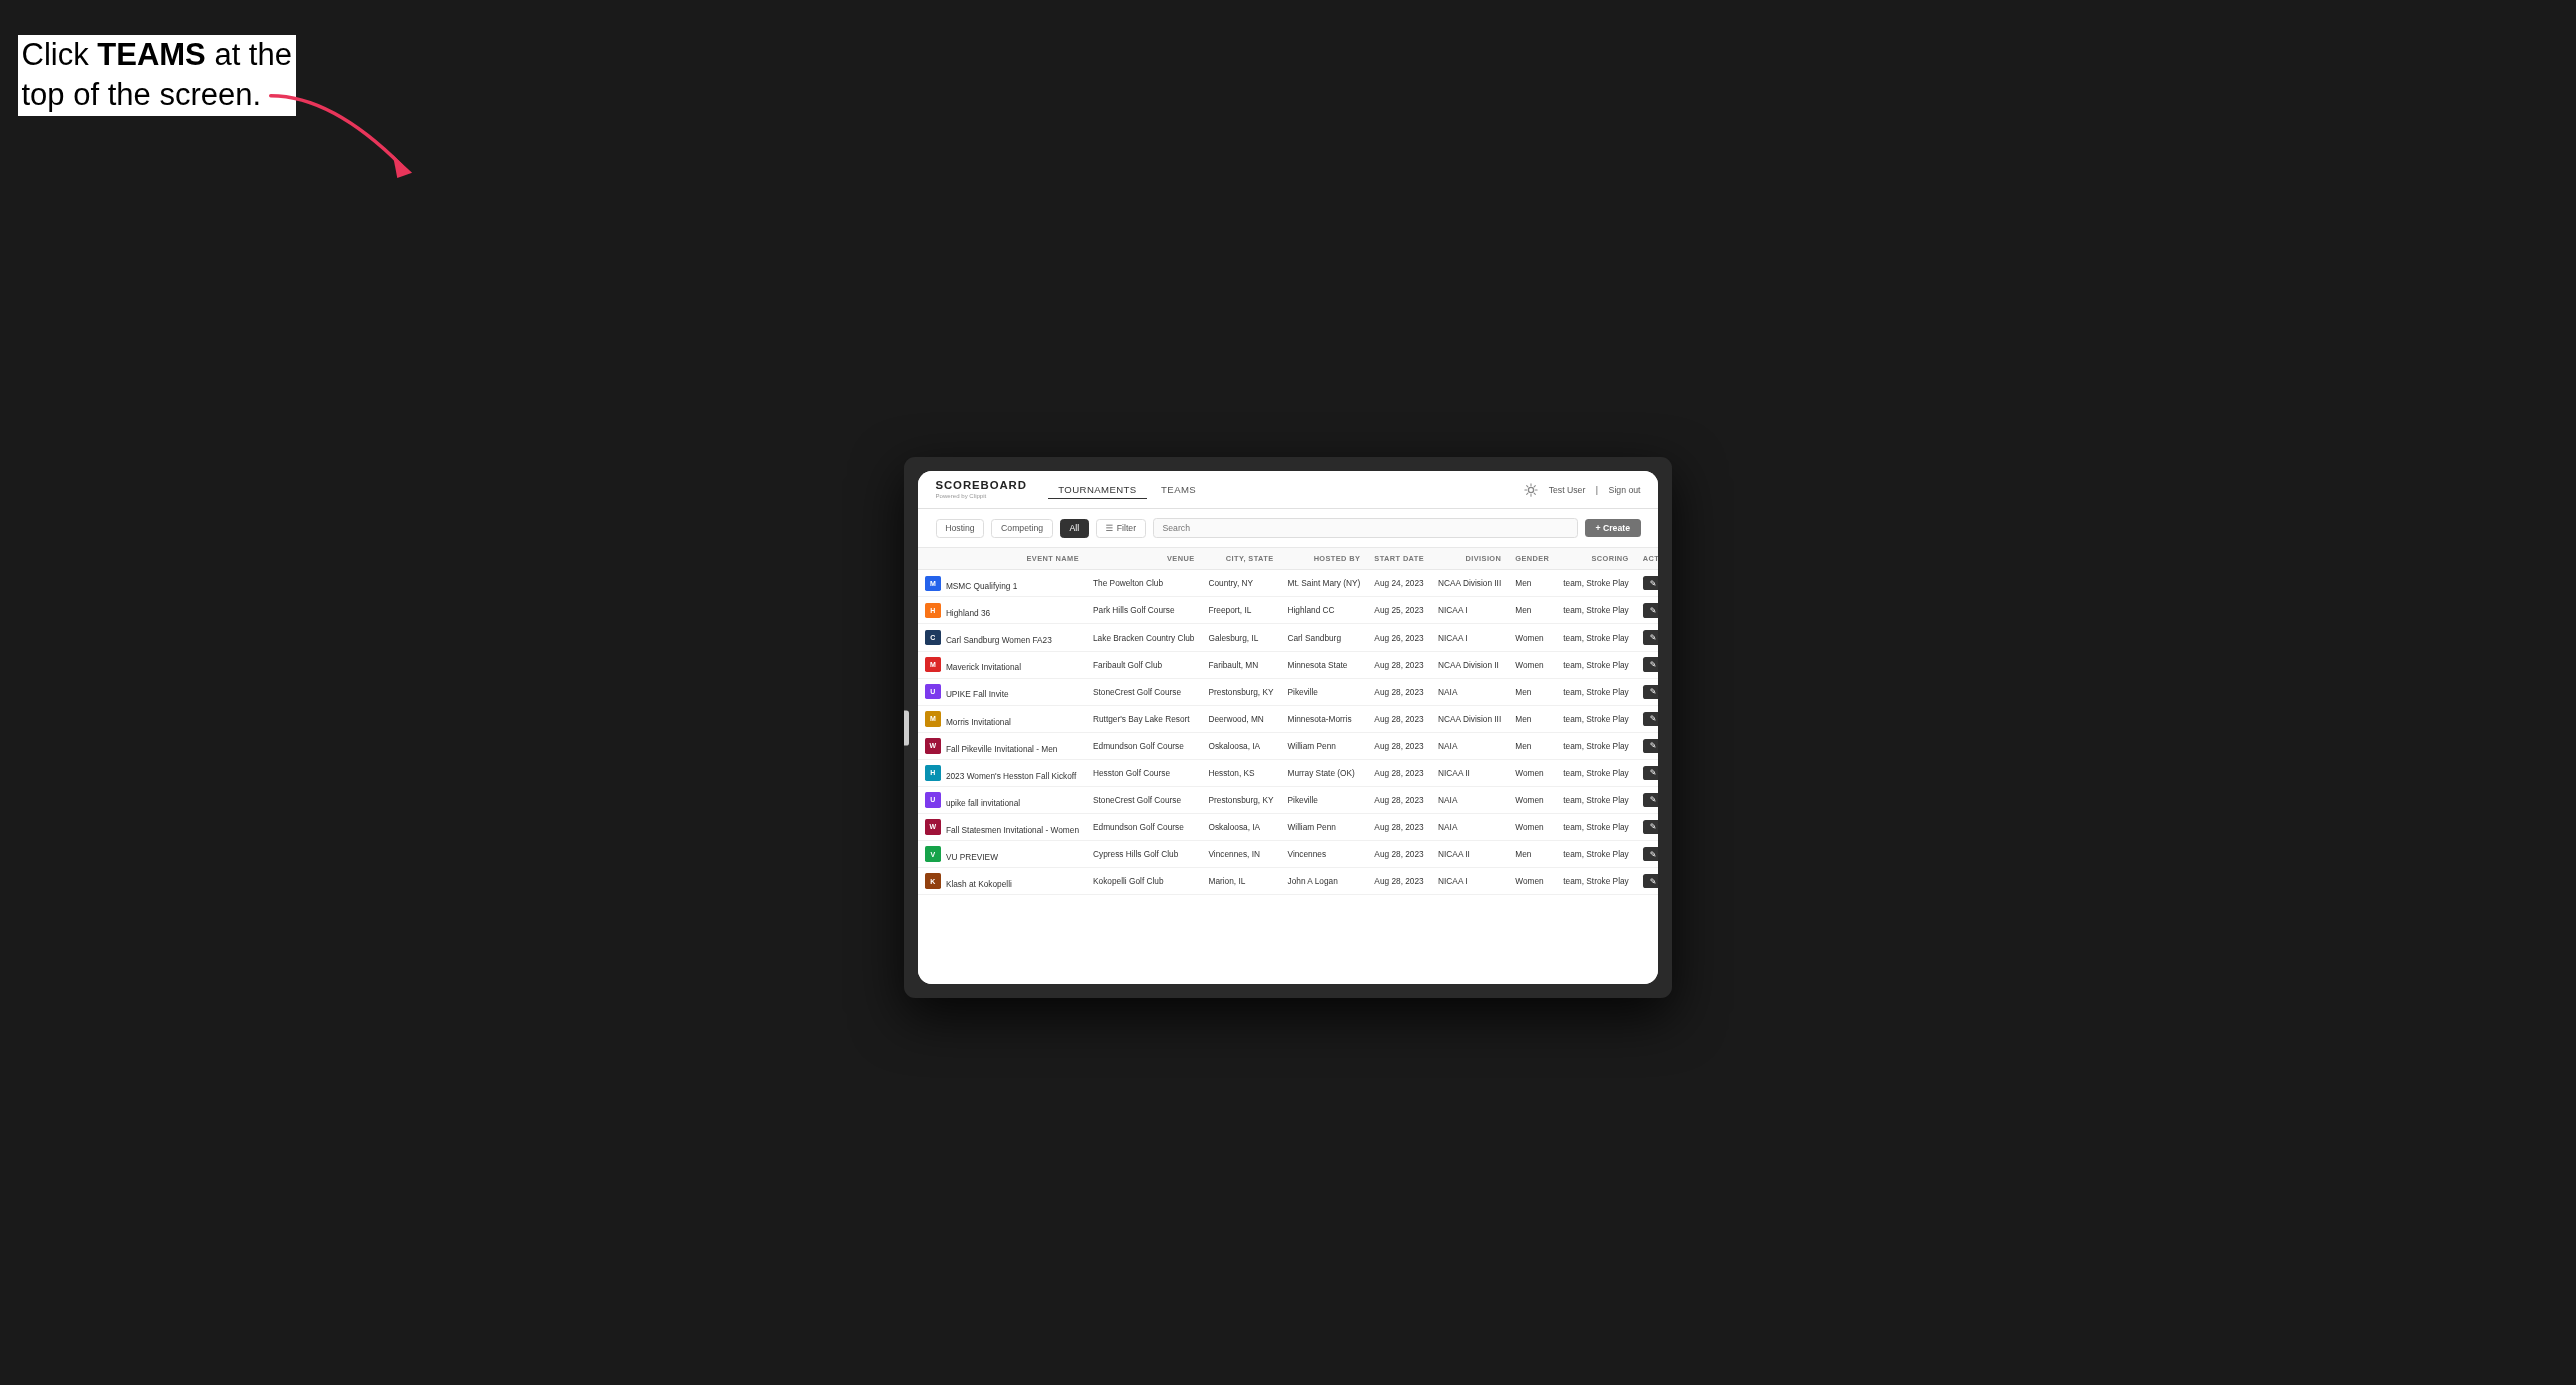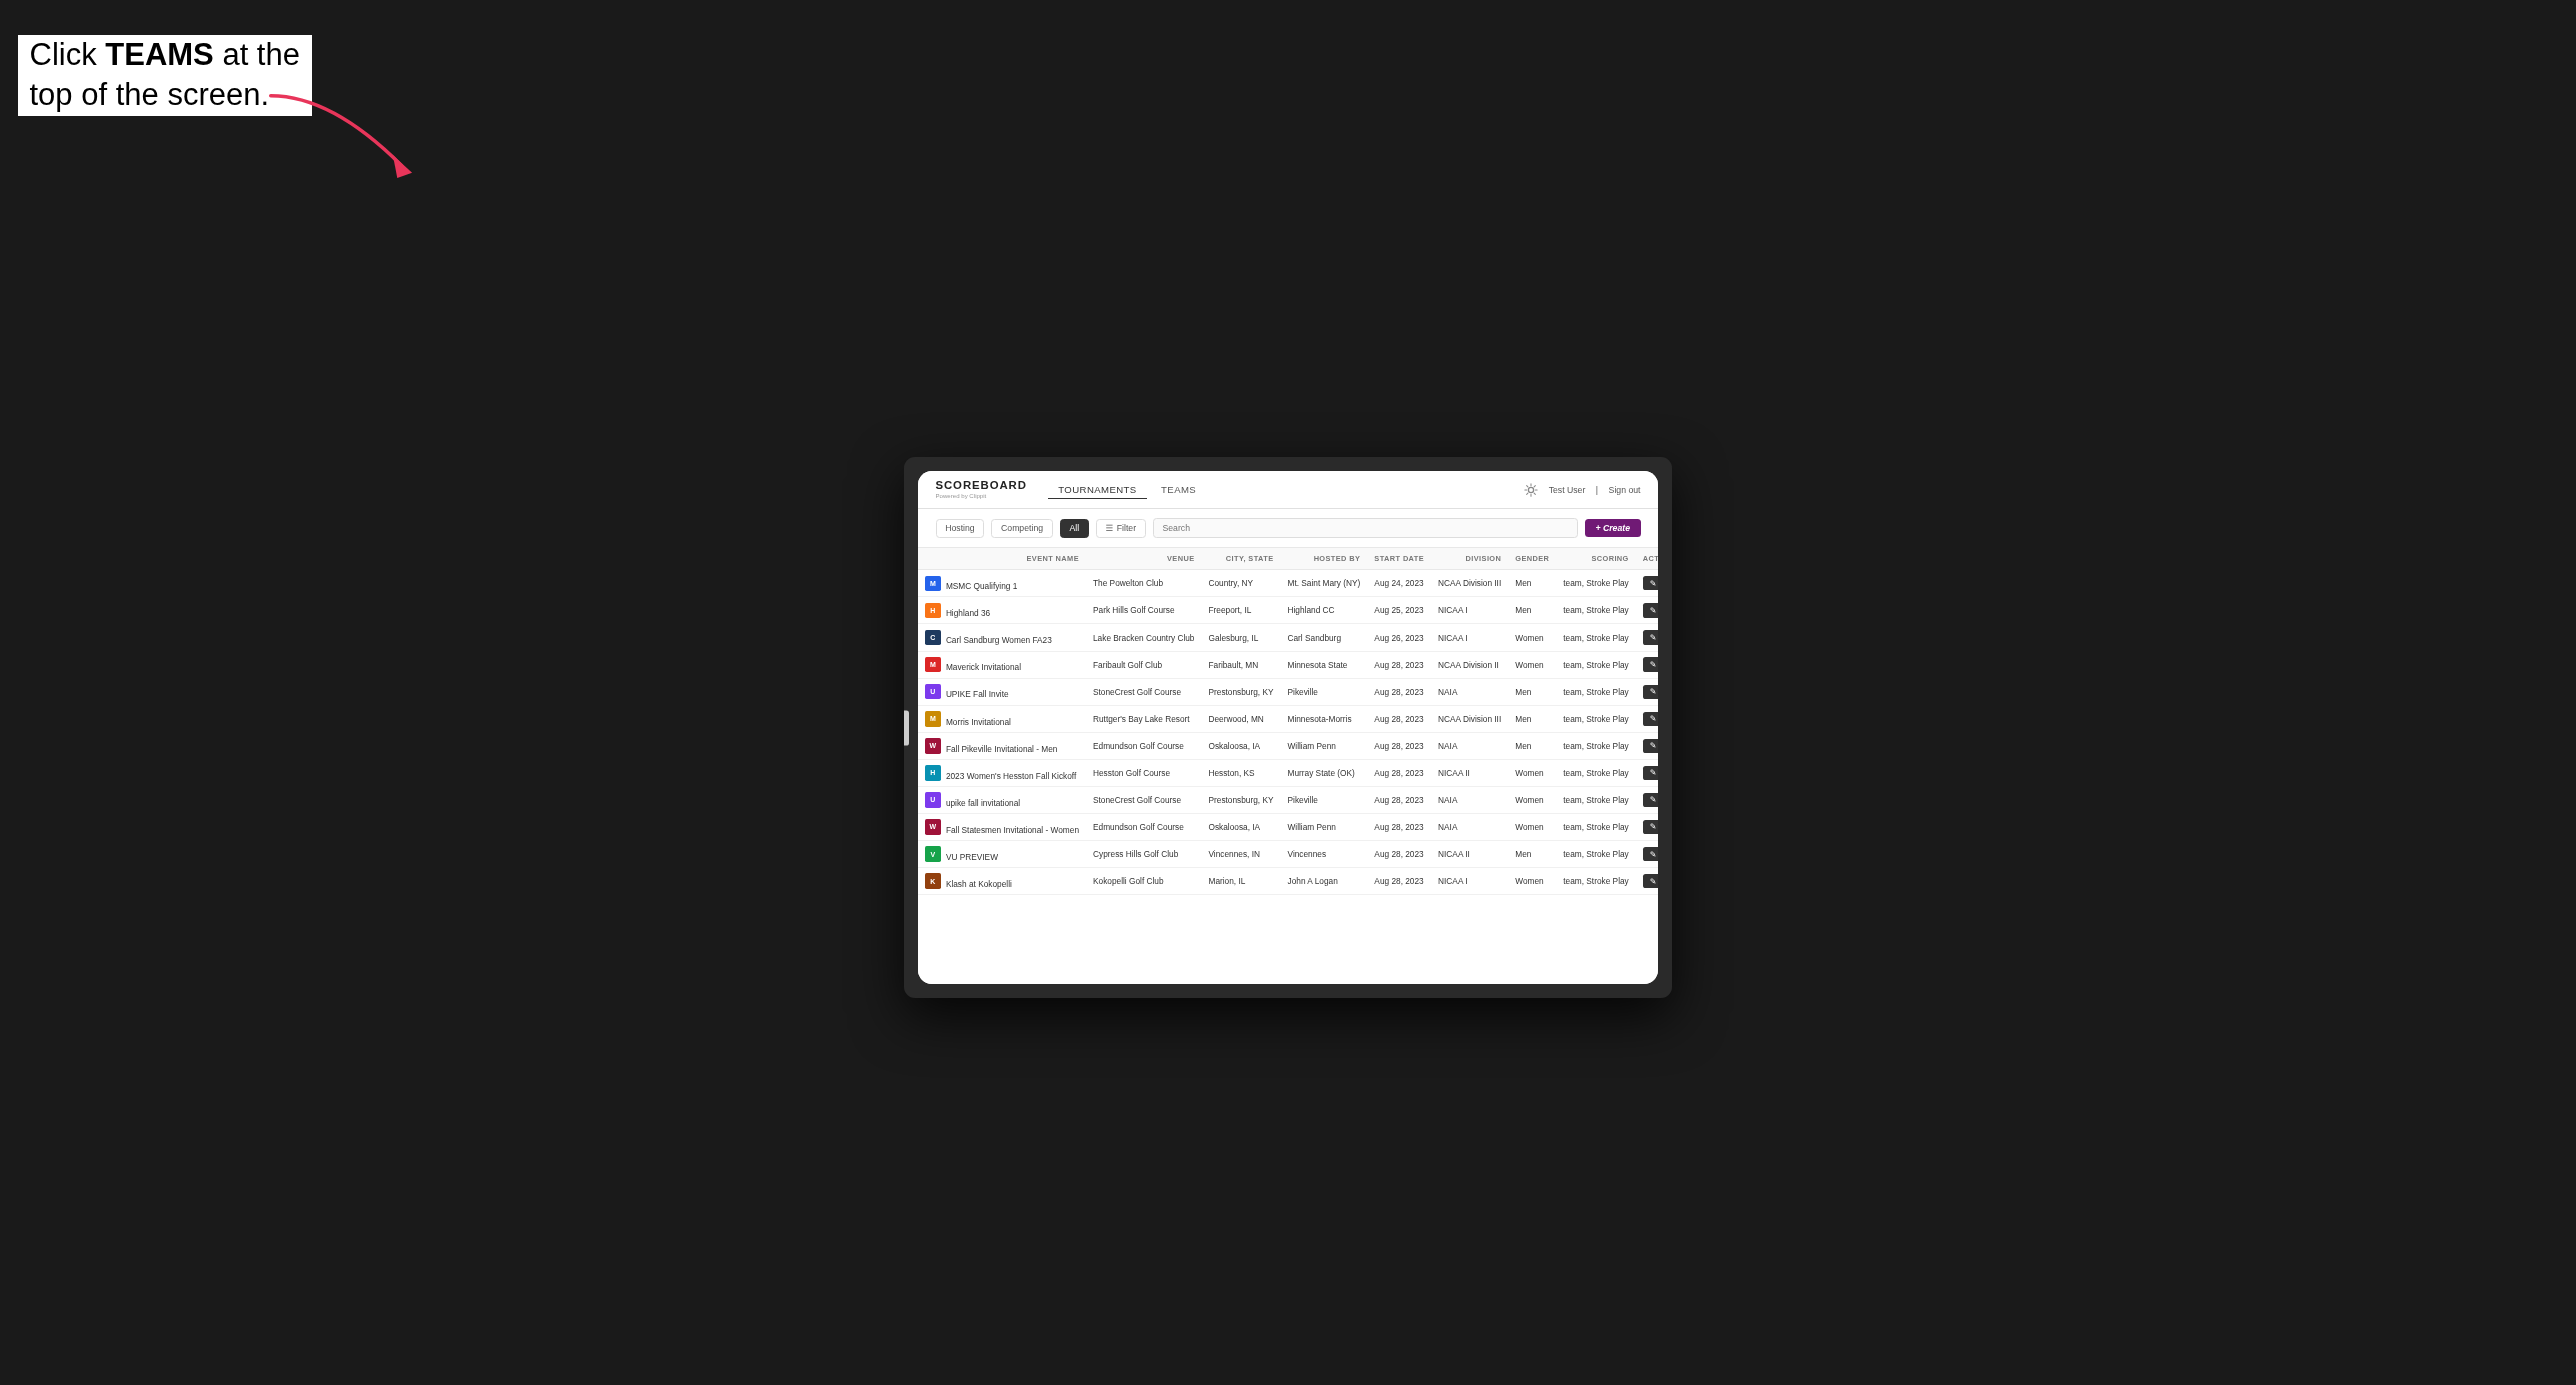--- a/index.html
+++ b/index.html
@@ -19,21 +19,21 @@
     .annotation {
       position: absolute;
       top: 35px;
       left: 17.5px;
       color: #000;
       font-size: 31px;
       font-weight: 400;
       line-height: 1.3;
       z-index: 100;
       background: white;
-      padding: 0 12px;
+      padding: 0 4px;
     }
     .annotation strong { font-weight: 900; }
 
     
     .arrow-container {
       position: absolute;
       top: 87px;
       left: 262px;
       z-index: 101;
       pointer-events: none;
@@ -167,29 +167,28 @@
       flex: 1;
       padding: 4.4px 8.7px;
       border: 0.9px solid #ddd;
       border-radius: 3.5px;
       font-size: 8.7px;
       color: #888;
       background: #fafafa;
     }
     .create-btn {
       padding: 4.4px 10.5px;
-      background: #701a75;
+      background: #737373;
       color: #fff;
       border: none;
       border-radius: 3.5px;
       font-size: 8.7px;
       font-weight: 600;
       cursor: pointer;
       white-space: nowrap;
-      font-style: italic;
     }
 
     
     .table-container {
       flex: 1;
       overflow-y: auto;
       background: #fff;
     }
     table {
       width: 100%;

